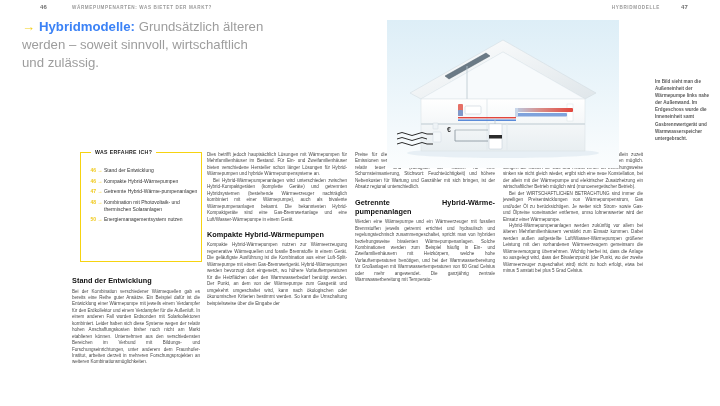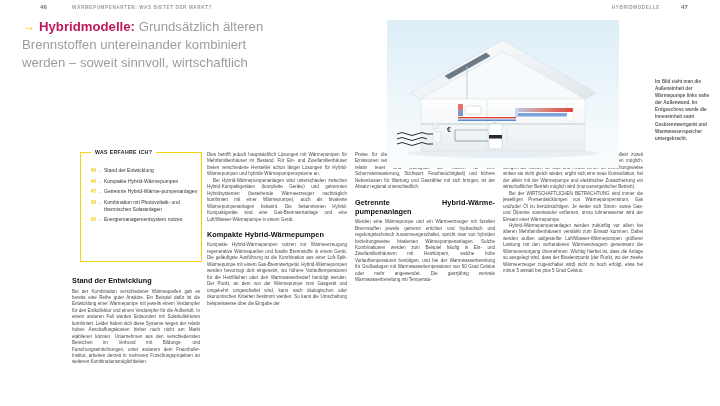--- a/index.html
+++ b/index.html
@@ -15,21 +15,21 @@
   .runhead { position:absolute; top:4px; left:0; width:720px; height:12px; }
   .rh-folio-left  { position:absolute; left:40px;  top:0; font-size:6px; font-weight:bold; color:#6e6e6e; letter-spacing:.2px;}
   .rh-title-left  { position:absolute; left:72px;  top:.5px; font-size:4.6px; font-weight:bold; color:#9a9a9a; letter-spacing:.62px; }
   .rh-title-right { position:absolute; right:60px; top:.5px; font-size:4.6px; font-weight:bold; color:#9a9a9a; letter-spacing:.62px; }
   .rh-folio-right { position:absolute; right:32px; top:0; font-size:6px; font-weight:bold; color:#6e6e6e; letter-spacing:.2px;}
 
   
   .intro { position:absolute; left:22px; top:18px; width:330px; }
   .intro-line { font-size:13.2px; line-height:18.1px; color:#9d9d9d; font-weight:300; white-space:nowrap; }
   .intro-line .arrow { color:#f2cf1c; font-weight:bold; letter-spacing:-1px; margin-right:5px; font-size:13px;}
-  .intro-line b { color:#be185d; font-weight:bold; }
+  .intro-line b { color:#3b82f6; font-weight:bold; }
 
   
   .infobox {
     position:absolute; left:80px; top:152px; width:122px; height:110px;
     border:1.4px solid #f6d311; background:#fff;
   }
   .infobox-title {
     position:absolute; top:-4.5px; left:10px; background:#fff;
     padding:0 4px; font-size:5.2px; font-weight:bold; color:#1a1a1a; letter-spacing:.35px;
   }
@@ -72,22 +72,22 @@
     <div class="rh-folio-left">46</div>
     <div class="rh-title-left">WÄRMEPUMPENARTEN: WAS BIETET DER MARKT?</div>
     <div class="rh-title-right">HYBRIDMODELLE</div>
     <div class="rh-folio-right">47</div>
   </div>
 
   <div class="intro">
     <div class="intro-line">
       <span class="arrow">→</span><b>Hybridmodelle:</b> <span>Grundsätzlich älteren</span>
     </div>
-    <div class="intro-line">Brennstoffen untereinander kombiniert</div>
     <div class="intro-line">werden – soweit sinnvoll, wirtschaftlich</div>
+    <div class="intro-line">und zulässig.</div>
   </div>
 
   <div class="infobox">
     <div class="infobox-title">WAS ERFAHRE ICH?</div>
     <div class="ib-list">
 
       <div class="ib-row">
         <span class="ib-page">46</span>
         <span class="ib-arrow">→</span>
         <span class="ib-text">Stand der Entwicklung</span>

